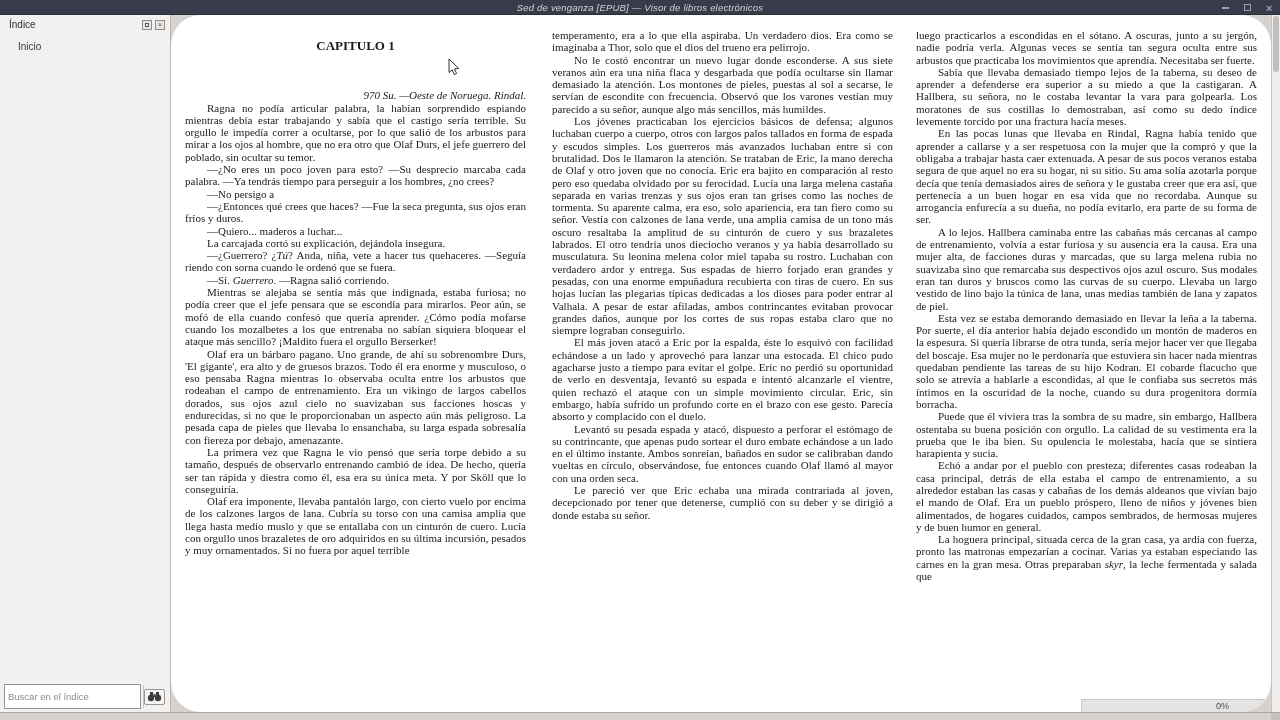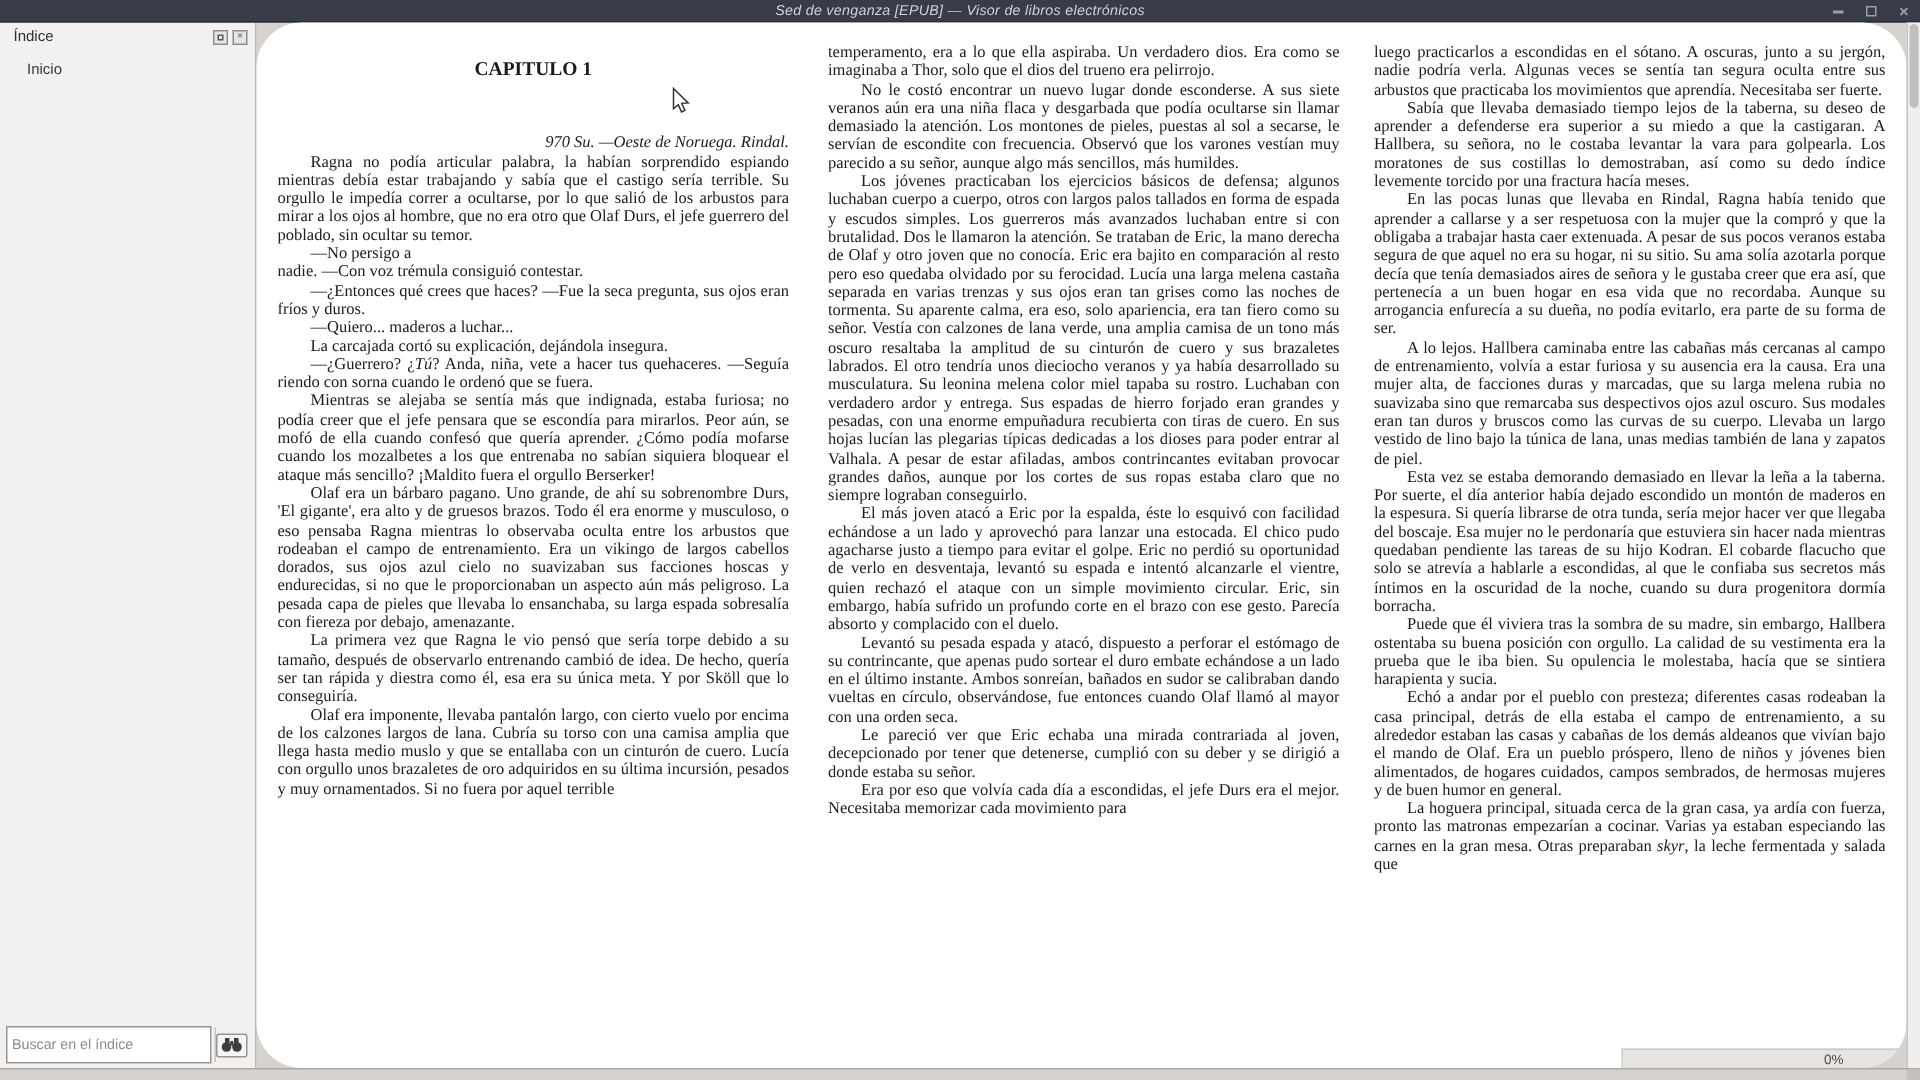--- a/index.html
+++ b/index.html
@@ -132,39 +132,39 @@
           </svg>
         </button>
       </div>
     </aside>
 
     <div class="content">
       <div class="col" id="col0">
           <p class="para title">CAPITULO 1</p>
           <p class="para dateline">970 Su. —Oeste de Noruega. Rindal.</p>
           <p class="para ">Ragna no podía articular palabra, la habían sorprendido espiando mientras debía estar trabajando y sabía que el castigo sería terrible. Su orgullo le impedía correr a ocultarse, por lo que salió de los arbustos para mirar a los ojos al hombre, que no era otro que Olaf Durs, el jefe guerrero del poblado, sin ocultar su temor.</p>
+          <p class="para ">—¿No eres un poco joven para esto? —Su desprecio marcaba cada palabra. —Ya tendrás tiempo para perseguir a los hombres, ¿no crees?</p>
           <p class="para short">—No persigo a</p>
-          <p class="para noindent">nadie. —Con voz trémula consiguió contestar.</p>
           <p class="para ">—¿Entonces qué crees que haces? —Fue la seca pregunta, sus ojos eran fríos y duros.</p>
           <p class="para ">—Quiero... maderos a luchar...</p>
           <p class="para ">La carcajada cortó su explicación, dejándola insegura.</p>
           <p class="para ">—¿Guerrero? ¿<i>Tú</i>? Anda, niña, vete a hacer tus quehaceres. —Seguía riendo con sorna cuando le ordenó que se fuera.</p>
+          <p class="para ">—Sí. <i>Guerrero</i>. —Ragna salió corriendo.</p>
           <p class="para ">Mientras se alejaba se sentía más que indignada, estaba furiosa; no podía creer que el jefe pensara que se escondía para mirarlos. Peor aún, se mofó de ella cuando confesó que quería aprender. ¿Cómo podía mofarse cuando los mozalbetes a los que entrenaba no sabían siquiera bloquear el ataque más sencillo? ¡Maldito fuera el orgullo Berserker!</p>
           <p class="para ">Olaf era un bárbaro pagano. Uno grande, de ahí su sobrenombre Durs, 'El gigante', era alto y de gruesos brazos. Todo él era enorme y musculoso, o eso pensaba Ragna mientras lo observaba oculta entre los arbustos que rodeaban el campo de entrenamiento. Era un vikingo de largos cabellos dorados, sus ojos azul cielo no suavizaban sus facciones hoscas y endurecidas, si no que le proporcionaban un aspecto aún más peligroso. La pesada capa de pieles que llevaba lo ensanchaba, su larga espada sobresalía con fiereza por debajo, amenazante.</p>
           <p class="para ">La primera vez que Ragna le vio pensó que sería torpe debido a su tamaño, después de observarlo entrenando cambió de idea. De hecho, quería ser tan rápida y diestra como él, esa era su única meta. Y por Sköll que lo conseguiría.</p>
           <p class="para ">Olaf era imponente, llevaba pantalón largo, con cierto vuelo por encima de los calzones largos de lana. Cubría su torso con una camisa amplia que llega hasta medio muslo y que se entallaba con un cinturón de cuero. Lucía con orgullo unos brazaletes de oro adquiridos en su última incursión, pesados y muy ornamentados. Si no fuera por aquel terrible</p>
         </div>
       <div class="col" id="col1">
           <p class="para noindent">temperamento, era a lo que ella aspiraba. Un verdadero dios. Era como se imaginaba a Thor, solo que el dios del trueno era pelirrojo.</p>
           <p class="para ">No le costó encontrar un nuevo lugar donde esconderse. A sus siete veranos aún era una niña flaca y desgarbada que podía ocultarse sin llamar demasiado la atención. Los montones de pieles, puestas al sol a secarse, le servían de escondite con frecuencia. Observó que los varones vestían muy parecido a su señor, aunque algo más sencillos, más humildes.</p>
           <p class="para ">Los jóvenes practicaban los ejercicios básicos de defensa; algunos luchaban cuerpo a cuerpo, otros con largos palos tallados en forma de espada y escudos simples. Los guerreros más avanzados luchaban entre si con brutalidad. Dos le llamaron la atención. Se trataban de Eric, la mano derecha de Olaf y otro joven que no conocía. Eric era bajito en comparación al resto pero eso quedaba olvidado por su ferocidad. Lucía una larga melena castaña separada en varias trenzas y sus ojos eran tan grises como las noches de tormenta. Su aparente calma, era eso, solo apariencia, era tan fiero como su señor. Vestía con calzones de lana verde, una amplia camisa de un tono más oscuro resaltaba la amplitud de su cinturón de cuero y sus brazaletes labrados. El otro tendría unos dieciocho veranos y ya había desarrollado su musculatura. Su leonina melena color miel tapaba su rostro. Luchaban con verdadero ardor y entrega. Sus espadas de hierro forjado eran grandes y pesadas, con una enorme empuñadura recubierta con tiras de cuero. En sus hojas lucían las plegarias típicas dedicadas a los dioses para poder entrar al Valhala. A pesar de estar afiladas, ambos contrincantes evitaban provocar grandes daños, aunque por los cortes de sus ropas estaba claro que no siempre lograban conseguirlo.</p>
           <p class="para ">El más joven atacó a Eric por la espalda, éste lo esquivó con facilidad echándose a un lado y aprovechó para lanzar una estocada. El chico pudo agacharse justo a tiempo para evitar el golpe. Eric no perdió su oportunidad de verlo en desventaja, levantó su espada e intentó alcanzarle el vientre, quien rechazó el ataque con un simple movimiento circular. Eric, sin embargo, había sufrido un profundo corte en el brazo con ese gesto. Parecía absorto y complacido con el duelo.</p>
           <p class="para ">Levantó su pesada espada y atacó, dispuesto a perforar el estómago de su contrincante, que apenas pudo sortear el duro embate echándose a un lado en el último instante. Ambos sonreían, bañados en sudor se calibraban dando vueltas en círculo, observándose, fue entonces cuando Olaf llamó al mayor con una orden seca.</p>
           <p class="para ">Le pareció ver que Eric echaba una mirada contrariada al joven, decepcionado por tener que detenerse, cumplió con su deber y se dirigió a donde estaba su señor.</p>
-          <p class="para ">Era por eso que volvía cada día a escondidas, el jefe Durs era el mejor. Necesitaba memorizar cada movimiento para</p>
         </div>
       <div class="col" id="col2">
           <p class="para noindent">luego practicarlos a escondidas en el sótano. A oscuras, junto a su jergón, nadie podría verla. Algunas veces se sentía tan segura oculta entre sus arbustos que practicaba los movimientos que aprendía. Necesitaba ser fuerte.</p>
           <p class="para ">Sabía que llevaba demasiado tiempo lejos de la taberna, su deseo de aprender a defenderse era superior a su miedo a que la castigaran. A Hallbera, su señora, no le costaba levantar la vara para golpearla. Los moratones de sus costillas lo demostraban, así como su dedo índice levemente torcido por una fractura hacía meses.</p>
           <p class="para ">En las pocas lunas que llevaba en Rindal, Ragna había tenido que aprender a callarse y a ser respetuosa con la mujer que la compró y que la obligaba a trabajar hasta caer extenuada. A pesar de sus pocos veranos estaba segura de que aquel no era su hogar, ni su sitio. Su ama solía azotarla porque decía que tenía demasiados aires de señora y le gustaba creer que era así, que pertenecía a un buen hogar en esa vida que no recordaba. Aunque su arrogancia enfurecía a su dueña, no podía evitarlo, era parte de su forma de ser.</p>
           <p class="para ">A lo lejos. Hallbera caminaba entre las cabañas más cercanas al campo de entrenamiento, volvía a estar furiosa y su ausencia era la causa. Era una mujer alta, de facciones duras y marcadas, que su larga melena rubia no suavizaba sino que remarcaba sus despectivos ojos azul oscuro. Sus modales eran tan duros y bruscos como las curvas de su cuerpo. Llevaba un largo vestido de lino bajo la túnica de lana, unas medias también de lana y zapatos de piel.</p>
           <p class="para ">Esta vez se estaba demorando demasiado en llevar la leña a la taberna. Por suerte, el día anterior había dejado escondido un montón de maderos en la espesura. Si quería librarse de otra tunda, sería mejor hacer ver que llegaba del boscaje. Esa mujer no le perdonaría que estuviera sin hacer nada mientras quedaban pendiente las tareas de su hijo Kodran. El cobarde flacucho que solo se atrevía a hablarle a escondidas, al que le confiaba sus secretos más íntimos en la oscuridad de la noche, cuando su dura progenitora dormía borracha.</p>
           <p class="para ">Puede que él viviera tras la sombra de su madre, sin embargo, Hallbera ostentaba su buena posición con orgullo. La calidad de su vestimenta era la prueba que le iba bien. Su opulencia le molestaba, hacía que se sintiera harapienta y sucia.</p>
           <p class="para ">Echó a andar por el pueblo con presteza; diferentes casas rodeaban la casa principal, detrás de ella estaba el campo de entrenamiento, a su alrededor estaban las casas y cabañas de los demás aldeanos que vivían bajo el mando de Olaf. Era un pueblo próspero, lleno de niños y jóvenes bien alimentados, de hogares cuidados, campos sembrados, de hermosas mujeres y de buen humor en general.</p>
           <p class="para ">La hoguera principal, situada cerca de la gran casa, ya ardía con fuerza, pronto las matronas empezarían a cocinar. Varias ya estaban especiando las carnes en la gran mesa. Otras preparaban <i>skyr</i>, la leche fermentada y salada que</p>

